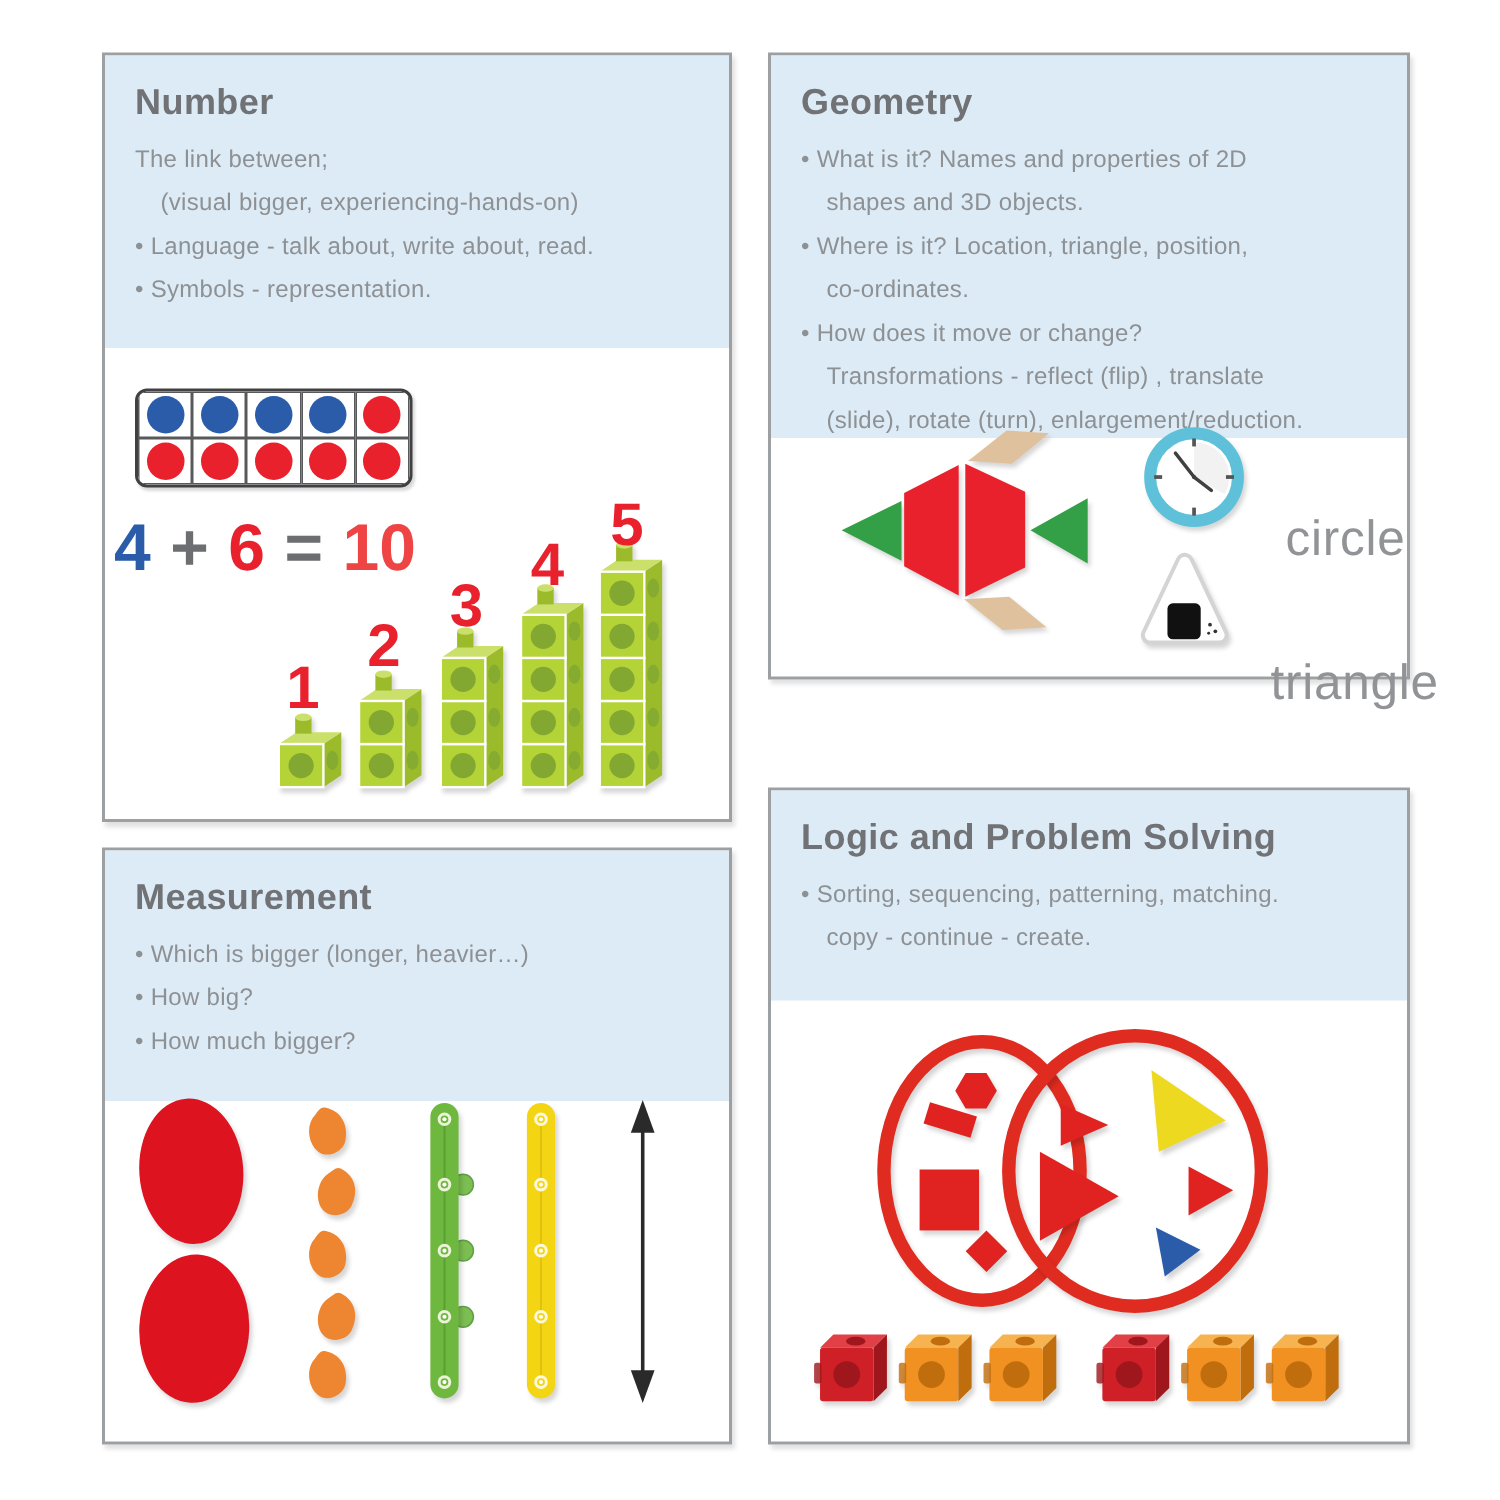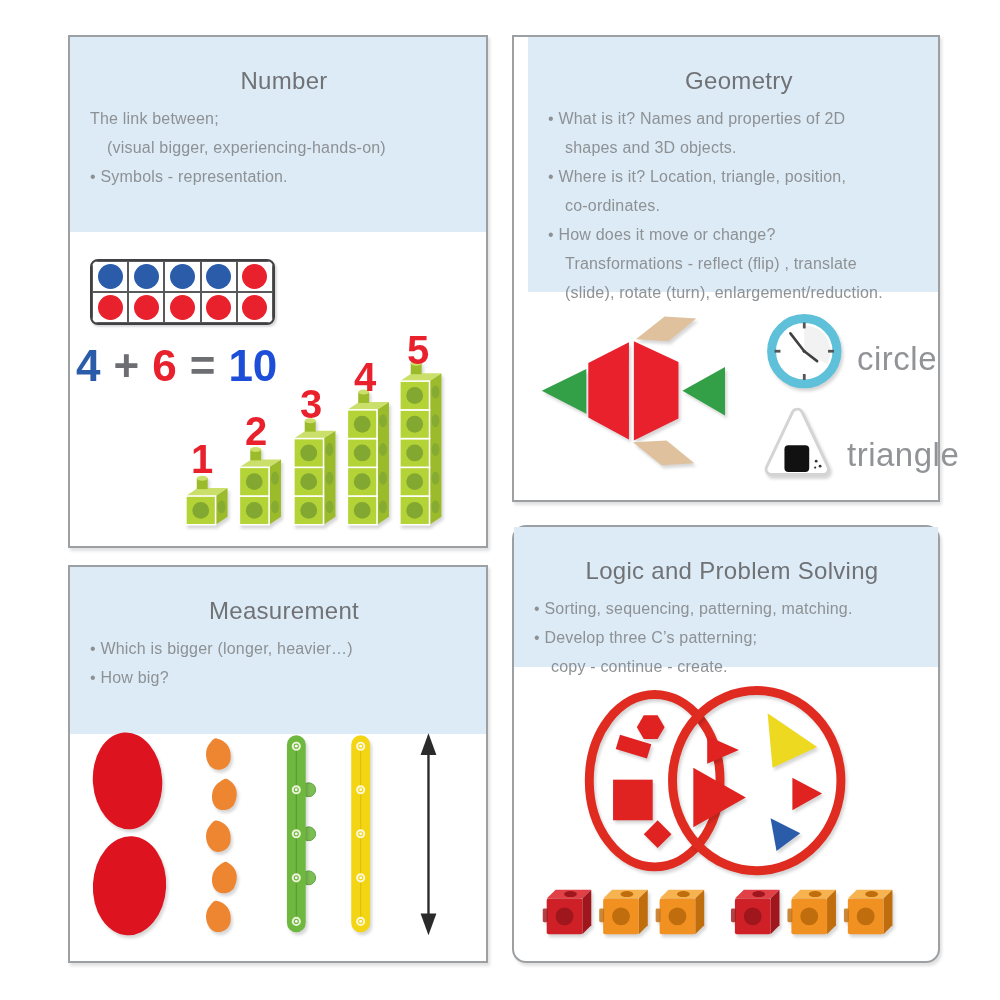--- a/index.html
+++ b/index.html
@@ -9,21 +9,21 @@
     font-family:"Liberation Sans","DejaVu Sans",sans-serif;
     overflow:hidden;
   }
   .panel {
     position:absolute; box-sizing:border-box;
     background:#fff;
     border:2px solid var(--panel-border);
     box-shadow:2px 3px 3px rgba(0,0,0,.12);
   }
   .header { background:var(--header-bg); padding:18px 8px 0 20px; box-sizing:border-box; }
-  .title  { color:var(--title-text); font-weight:normal; font-size:24px; margin:12px 0 9px 0; letter-spacing:.3px;text-align:center; }
+  .title  { color:var(--title-text); font-weight:bold; font-size:24px; margin:0 0 9px 0; letter-spacing:.3px; }
   .line   { color:var(--body-text); font-size:16px; line-height:29px; white-space:nowrap; letter-spacing:.2px; }
   .cont   { padding-left:17px; }
   .fig-svg { position:absolute; left:0; top:0; width:100%; height:100%; overflow:visible; }
   .shadow  { filter:drop-shadow(2px 3px 1.5px rgba(0,0,0,.16)); }
 
   
   .ten-frame {
     position:absolute; left:20px; top:222px; width:185px; height:66px;
     border:2.5px solid #414042; border-radius:8px; overflow:hidden; background:#fff;
     display:grid; grid-template-columns:repeat(5,1fr); grid-template-rows:1fr 1fr;
@@ -46,20 +46,21 @@
   }
 </style>
 </head>
 <body>
 
 <div class="panel" style="left:68px; top:35px; width:420px; height:513px;">
   <div class="header" style="height:195px;">
     <div class="title">Number</div>
     <div class="line">The link between;</div>
     <div class="line cont">(visual bigger, experiencing-hands-on)</div>
+    <div class="line">• Language - talk about, write about, read.</div>
     <div class="line">• Symbols - representation.</div>
   </div>
   <div class="ten-frame">
       <div class="tf-cell">
         <div class="tf-dot" style="background: rgb(42, 92, 170);"></div>
       </div>
       <div class="tf-cell">
         <div class="tf-dot" style="background: rgb(42, 92, 170);"></div>
       </div>
       <div class="tf-cell">
@@ -85,21 +86,21 @@
       </div>
       <div class="tf-cell">
         <div class="tf-dot" style="background: rgb(232, 33, 45);"></div>
       </div>
     </div>
   <div class="equation">
       <span style="color: rgb(42, 92, 170);">4</span>
       <span style="color: rgb(109, 110, 113);">+</span>
       <span style="color: rgb(232, 33, 45);">6</span>
       <span style="color: rgb(109, 110, 113);">=</span>
-      <span style="color: #1d4ed8;">10</span>
+      <span style="color: #ef4444;">10</span>
     </div>
   <svg class="fig-svg" viewBox="0 0 420 513">
       <g class="shadow">
         <polygon points="147,492 159,484 159,455 147,463" fill="#9cbb2b"></polygon>
         <polygon points="117,463 129,455 159,455 147,463" fill="#cbe06a"></polygon>
         <rect x="128" y="445" width="11" height="11" fill="#9cbb2b"></rect>
         <ellipse cx="133.5" cy="445" rx="5.5" ry="2.5" fill="#cbe06a"></ellipse>
         <rect x="117" y="463" width="30" height="29" fill="#b4d336" stroke="#fff" stroke-width="1.6"></rect>
         <circle cx="132" cy="477.5" r="8.5" fill="#82a832"></circle>
         <ellipse cx="153" cy="474" rx="4" ry="6.5" fill="#82a832" opacity="0.85"></ellipse>
@@ -173,21 +174,21 @@
     </svg>
   <div>
       <div class="stack-num" style="left: 112px; top: 402px;">1</div>
       <div class="stack-num" style="left: 166px; top: 374px;">2</div>
       <div class="stack-num" style="left: 221px; top: 347px;">3</div>
       <div class="stack-num" style="left: 275px; top: 320px;">4</div>
       <div class="stack-num" style="left: 328px; top: 293px;">5</div>
     </div>
 </div>
 
-<div class="panel" style="left:512px; top:35px; width:428px; height:467px;padding-left:14px;">
+<div class="panel" style="left:512px; top:35px; width:428px; height:418px;">
   <div class="header" style="height:255px;">
     <div class="title">Geometry</div>
     <div class="line">• What is it? Names and properties of 2D</div>
     <div class="line cont">shapes and 3D objects.</div>
     <div class="line">• Where is it? Location, triangle, position,</div>
     <div class="line cont">co-ordinates.</div>
     <div class="line">• How does it move or change?</div>
     <div class="line cont">Transformations - reflect (flip) , translate</div>
     <div class="line cont">(slide), rotate (turn), enlargement/reduction.</div>
   </div>
@@ -222,20 +223,21 @@
   </svg>
   <div class="shape-label" style="left:343px; top:303px;">circle</div>
   <div class="shape-label" style="left:333px; top:399px;">triangle</div>
 </div>
 
 <div class="panel" style="left:68px; top:565px; width:420px; height:398px;">
   <div class="header" style="height:167px;">
     <div class="title">Measurement</div>
     <div class="line">• Which is bigger (longer, heavier…)</div>
     <div class="line">• How big?</div>
+    <div class="line">• How much bigger?</div>
   </div>
   <svg class="fig-svg" viewBox="0 0 420 398">
       <g class="shadow">
         <ellipse cx="58" cy="216" rx="35" ry="49" fill="#dd1420" transform="rotate(-4 58 216)"></ellipse>
         <ellipse cx="60" cy="322" rx="37" ry="50" fill="#dd1420" transform="rotate(3 60 322)"></ellipse>
       </g>
       <g class="shadow">
         <path d="M 150 173 C 162 177 164 188 161 197 C 158 205 147 207 142 202 C 136 196 136 185 141 179 C 145 175 147 172 150 173 Z" fill="#ee8531" transform="rotate(-7 150 190)"></path>
         <path d="M 156 214 C 168 218 170 229 167 238 C 164 246 153 248 148 243 C 142 237 142 226 147 220 C 151 216 153 213 156 214 Z" fill="#ee8531" transform="rotate(9 156 231)"></path>
         <path d="M 150 256 C 162 260 164 271 161 280 C 158 288 147 290 142 285 C 136 279 136 268 141 262 C 145 258 147 255 150 256 Z" fill="#ee8531" transform="rotate(-7 150 273)"></path>
@@ -276,25 +278,24 @@
         <circle cx="293.5" cy="358" r="1.4" fill="#fff"></circle>
       </g>
       <g>
         <line x1="362" y1="186" x2="362" y2="354" stroke="#2a2a2a" stroke-width="2.4"></line>
         <polygon points="362,168 354,190 370,190" fill="#2a2a2a"></polygon>
         <polygon points="362,372 354,350 370,350" fill="#2a2a2a"></polygon>
       </g>
     </svg>
 </div>
 
-<div class="panel" style="left:512px; top:525px; width:428px; height:438px;border-radius:14px;">
+<div class="panel" style="left:512px; top:525px; width:428px; height:438px;">
   <div class="header" style="height:140px;">
     <div class="title">Logic and Problem Solving</div>
     <div class="line">• Sorting, sequencing, patterning, matching.</div>
-    <div class="line">• Develop three C’s patterning;</div>
     <div class="line cont">copy - continue - create.</div>
   </div>
   <svg class="fig-svg" viewBox="0 0 428 438">
       <ellipse cx="142" cy="256" rx="66" ry="87" fill="none" stroke="#e02b20" stroke-width="9" class="shadow"></ellipse>
       <ellipse cx="245" cy="256" rx="85" ry="91" fill="none" stroke="#e02b20" stroke-width="9" class="shadow"></ellipse>
       <g class="shadow">
         <polygon points="152,202 145,214 131,214 124,202 131,190 145,190" fill="#e02320"></polygon>
         <rect x="104" y="214" width="33" height="15" fill="#e02320" transform="rotate(17 120 222)"></rect>
         <rect x="100" y="255" width="40" height="41" fill="#e02320"></rect>
         <polygon points="145,296 159,310 145,324 131,310" fill="#e02320"></polygon>

